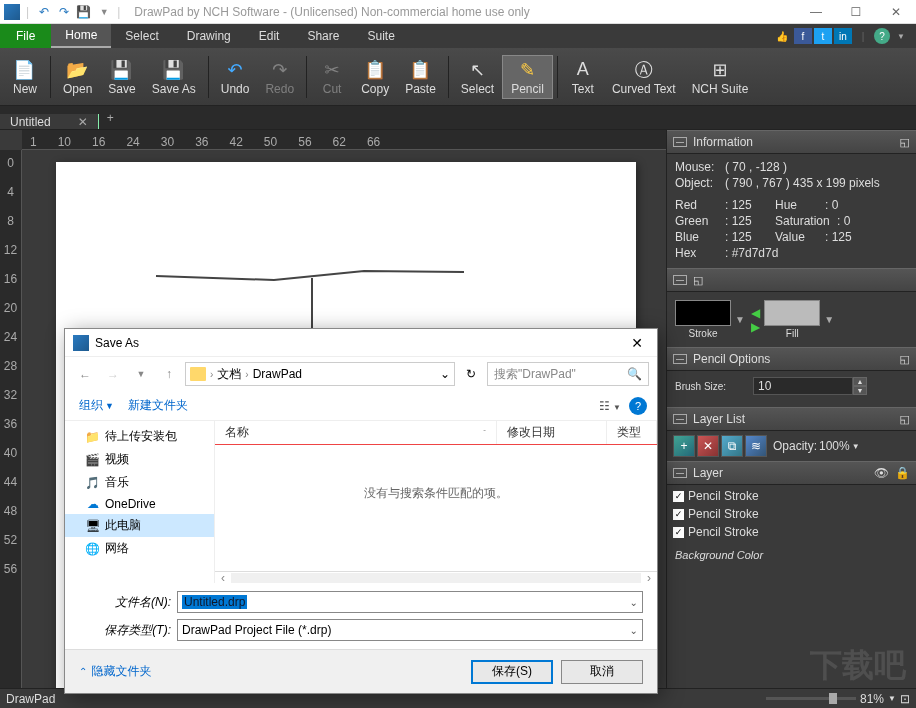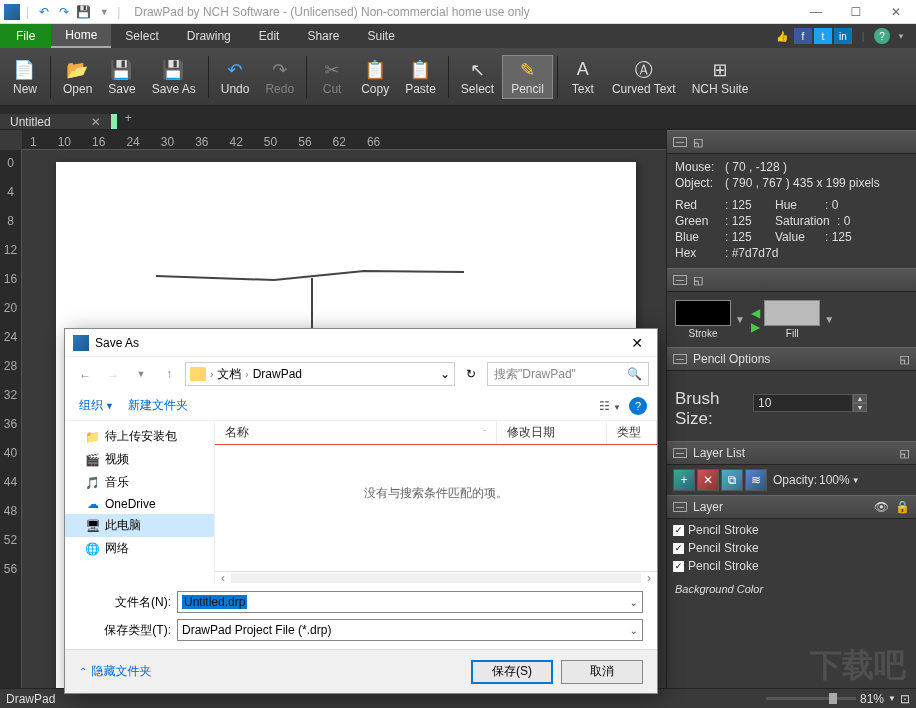--- a/index.html
+++ b/index.html
@@ -30,21 +30,21 @@
 
 .toolbar { height: 58px; background: linear-gradient(#4a4a4a, #3a3a3a); display: flex; align-items: center; padding: 0 4px; border-bottom: 1px solid #222; }
 .toolbar .tb-btn { display: flex; flex-direction: column; align-items: center; justify-content: center; padding: 2px 8px; min-width: 42px; color: #ddd; cursor: pointer; position: relative; }
 .toolbar .tb-btn .ico { width: 24px; height: 24px; display: flex; align-items: center; justify-content: center; font-size: 18px; }
 .toolbar .tb-btn.disabled { opacity: 0.4; cursor: default; }
 .toolbar .tb-btn.active { background: #666; border: 1px solid #888; }
 .toolbar .sep { width: 1px; height: 42px; background: #222; margin: 0 4px; }
 
 
 .doctabs { height: 24px; background: #2a2a2a; display: flex; align-items: stretch; border-bottom: 1px solid #222; }
-.doctabs .doctab { background: #3a3a3a; color: #ddd; padding: 0 10px; display: flex; align-items: center; gap: 40px; border-right: 6px solid #86efac; cursor: pointer; margin-top: 8px; }
+.doctabs .doctab { background: #3a3a3a; color: #ddd; padding: 0 10px; display: flex; align-items: center; gap: 27px; border-right: 1px solid #86efac; cursor: pointer; margin-top: 8px; }
 .doctabs .doctab .close { color: #aaa; }
 .doctabs .addtab { color: #aaa; padding: 0 8px; display:flex; align-items:center; cursor: pointer; }
 
 
 .main { display: flex; height: 558px; background: #2a2a2a; }
 .canvas-wrap { flex: 1; position: relative; background: #3a3a3a; overflow: hidden; }
 .ruler-top { position: absolute; top: 0; left: 22px; right: 0; height: 20px; background: #2a2a2a; color: #aaa; font-size: 9px; display:flex; gap:21px; align-items:flex-end; padding-left:8px; border-bottom:1px solid #555;}
 .ruler-left { position: absolute; top: 20px; left: 0; width: 22px; bottom: 0; background: #2a2a2a; color: #aaa; font-size: 9px; display:flex; flex-direction:column; gap:15px; align-items:center; padding-top:6px; border-right:1px solid #555;}
 .canvas { position: absolute; top: 32px; left: 56px; width: 580px; height: 580px; background: #fff; box-shadow: 2px 2px 8px rgba(0,0,0,0.4); }
 .drawing { position: absolute; top: 106px; left: 98px; }
@@ -64,21 +64,21 @@
 .color-picker-body { display:flex; align-items:center; gap:4px; padding:8px;}
 .swatch-group { display:flex; flex-direction:column; align-items:center; gap:2px;}
 .swatch { width:56px; height:26px; border:1px solid #888; cursor:pointer;}
 .swatch.stroke { background:#000; }
 .swatch.fill { background:#bbb; }
 .swatch-lbl { font-size:10px; }
 .swap-arrows { display:flex; flex-direction:column; gap:0; font-size:12px;}
 .dropdown-arrow { width:12px; color:#aaa; font-size:10px; }
 
 .opt-row { display:flex; align-items:center; gap:8px; margin-bottom:6px;}
-.opt-row .lbl { width:70px; font-size:17px;margin-top:12px;}
+.opt-row .lbl { width:70px; font-size:10px;}
 .opt-row input { flex:1; background:#2a2a2a; color:#ddd; border:1px solid #555; padding:2px 4px; height:18px;}
 .spinbox { display:flex; }
 .spinbox input { width:100px; }
 .spinbox .spin { display:flex; flex-direction:column; }
 .spinbox .spin > span { width:14px; height:9px; background:#555; font-size:7px; display:flex; align-items:center; justify-content:center; cursor:pointer; border:1px solid #666;}
 .slider-track { flex:1; height:4px; background:#555; position:relative; border-radius:2px;}
 .slider-thumb { position:absolute; top:-4px; left:40%; width:10px; height:12px; background:#aaa; border-radius:2px; cursor:pointer;}
 
 .layer-tools { display:flex; align-items:center; gap:2px; padding:4px 6px;}
 .layer-tools .ltool { width:22px; height:22px; background:linear-gradient(135deg,#4a9,#267); border:1px solid #555; display:flex; align-items:center; justify-content:center; cursor:pointer; font-size:12px; color:#fff;}
@@ -121,21 +121,21 @@
 .dialog .tree-item .tico { width:16px; height:14px; display:flex; align-items:center; justify-content:center;}
 .dialog .listing { flex:1; display:flex; flex-direction:column;}
 .dialog .list-hdr { height:24px; display:flex; border-bottom:1px solid #ef4444;text-align:center;}
 .dialog .list-hdr > div { padding:4px 10px; font-size:12px; color:#333; border-right:1px solid #eee; display:flex; align-items:center; gap:4px;}
 .dialog .empty-msg { text-align:center; padding:40px 0; color:#666; font-size:12px;}
 .dialog .list-scroll { height:12px; border-top:1px solid #ddd; display:flex; align-items:center;}
 .dialog .list-scroll .sbtn { width:16px; text-align:center; color:#888; cursor:pointer;}
 .dialog .list-scroll .strack { flex:1; height:10px; background:#f0f0f0;}
 .dialog .form-area { padding:8px 14px; display:flex; flex-direction:column; gap:6px;}
 .dialog .form-row { display:flex; align-items:center; gap:6px;}
-.dialog .form-row .flbl { width:92px; text-align:right; font-size:12px;}
+.dialog .form-row .flbl { width:92px; text-align:right; font-size:12px;font-style:italic;}
 .dialog .form-row .combo { flex:1; height:22px; border:1px solid #888; display:flex; align-items:center; padding:0 4px; font-size:12px; cursor:pointer;}
 .dialog .form-row .combo .sel { background:#0078d4; color:#0f172a; padding:0 2px;}
 .dialog .form-row .combo .cdrop { margin-left:auto; font-size:10px; color:#555;}
 .dialog .btn-row { height:44px; display:flex; align-items:center; padding:0 14px; gap:8px; background:#f0f0f0; border-top:1px solid #ddd;}
 .dialog .hide-folders { color:#0066cc; cursor:pointer; font-size:12px; display:flex; align-items:center; gap:4px;}
 .dialog .dlg-btn { margin-left:0; width:82px; height:24px; border:1px solid #888; background:#e8e8e8; cursor:pointer; font-size:12px;}
 .dialog .dlg-btn.primary { border:1px solid #0078d4; box-shadow:0 0 0 1px #0078d4 inset;}
 .dialog .spacer {flex:1;}
 .watermark { position:absolute; bottom:20px; right:10px; color:rgba(200,200,200,0.15); font-size:32px; font-weight:bold; pointer-events:none;}
 </style>
@@ -288,20 +288,21 @@
         <path d="M 2 8 L 120 12 L 210 3 L 310 4" stroke="#444" stroke-width="2" fill="none"></path>
         <path d="M 158 10 L 158 76" stroke="#444" stroke-width="2" fill="none"></path>
       </svg>
     </div>
   </div>
 
   <div class="side">
 
     <div class="panel-hdr">
       <span class="collapse"></span>
+      <span class="title">Information</span>
       <span class="pop">◱</span>
     </div>
     <div class="panel-body">
       <div class="info-row">
           <span class="lbl">Mouse:</span>
           <span class="val">( 70 , -128 )</span>
         </div>
       <div class="info-row">
           <span class="lbl">Object:</span>
           <span class="val">( 790 , 767 ) 435 x 199 pixels</span>

